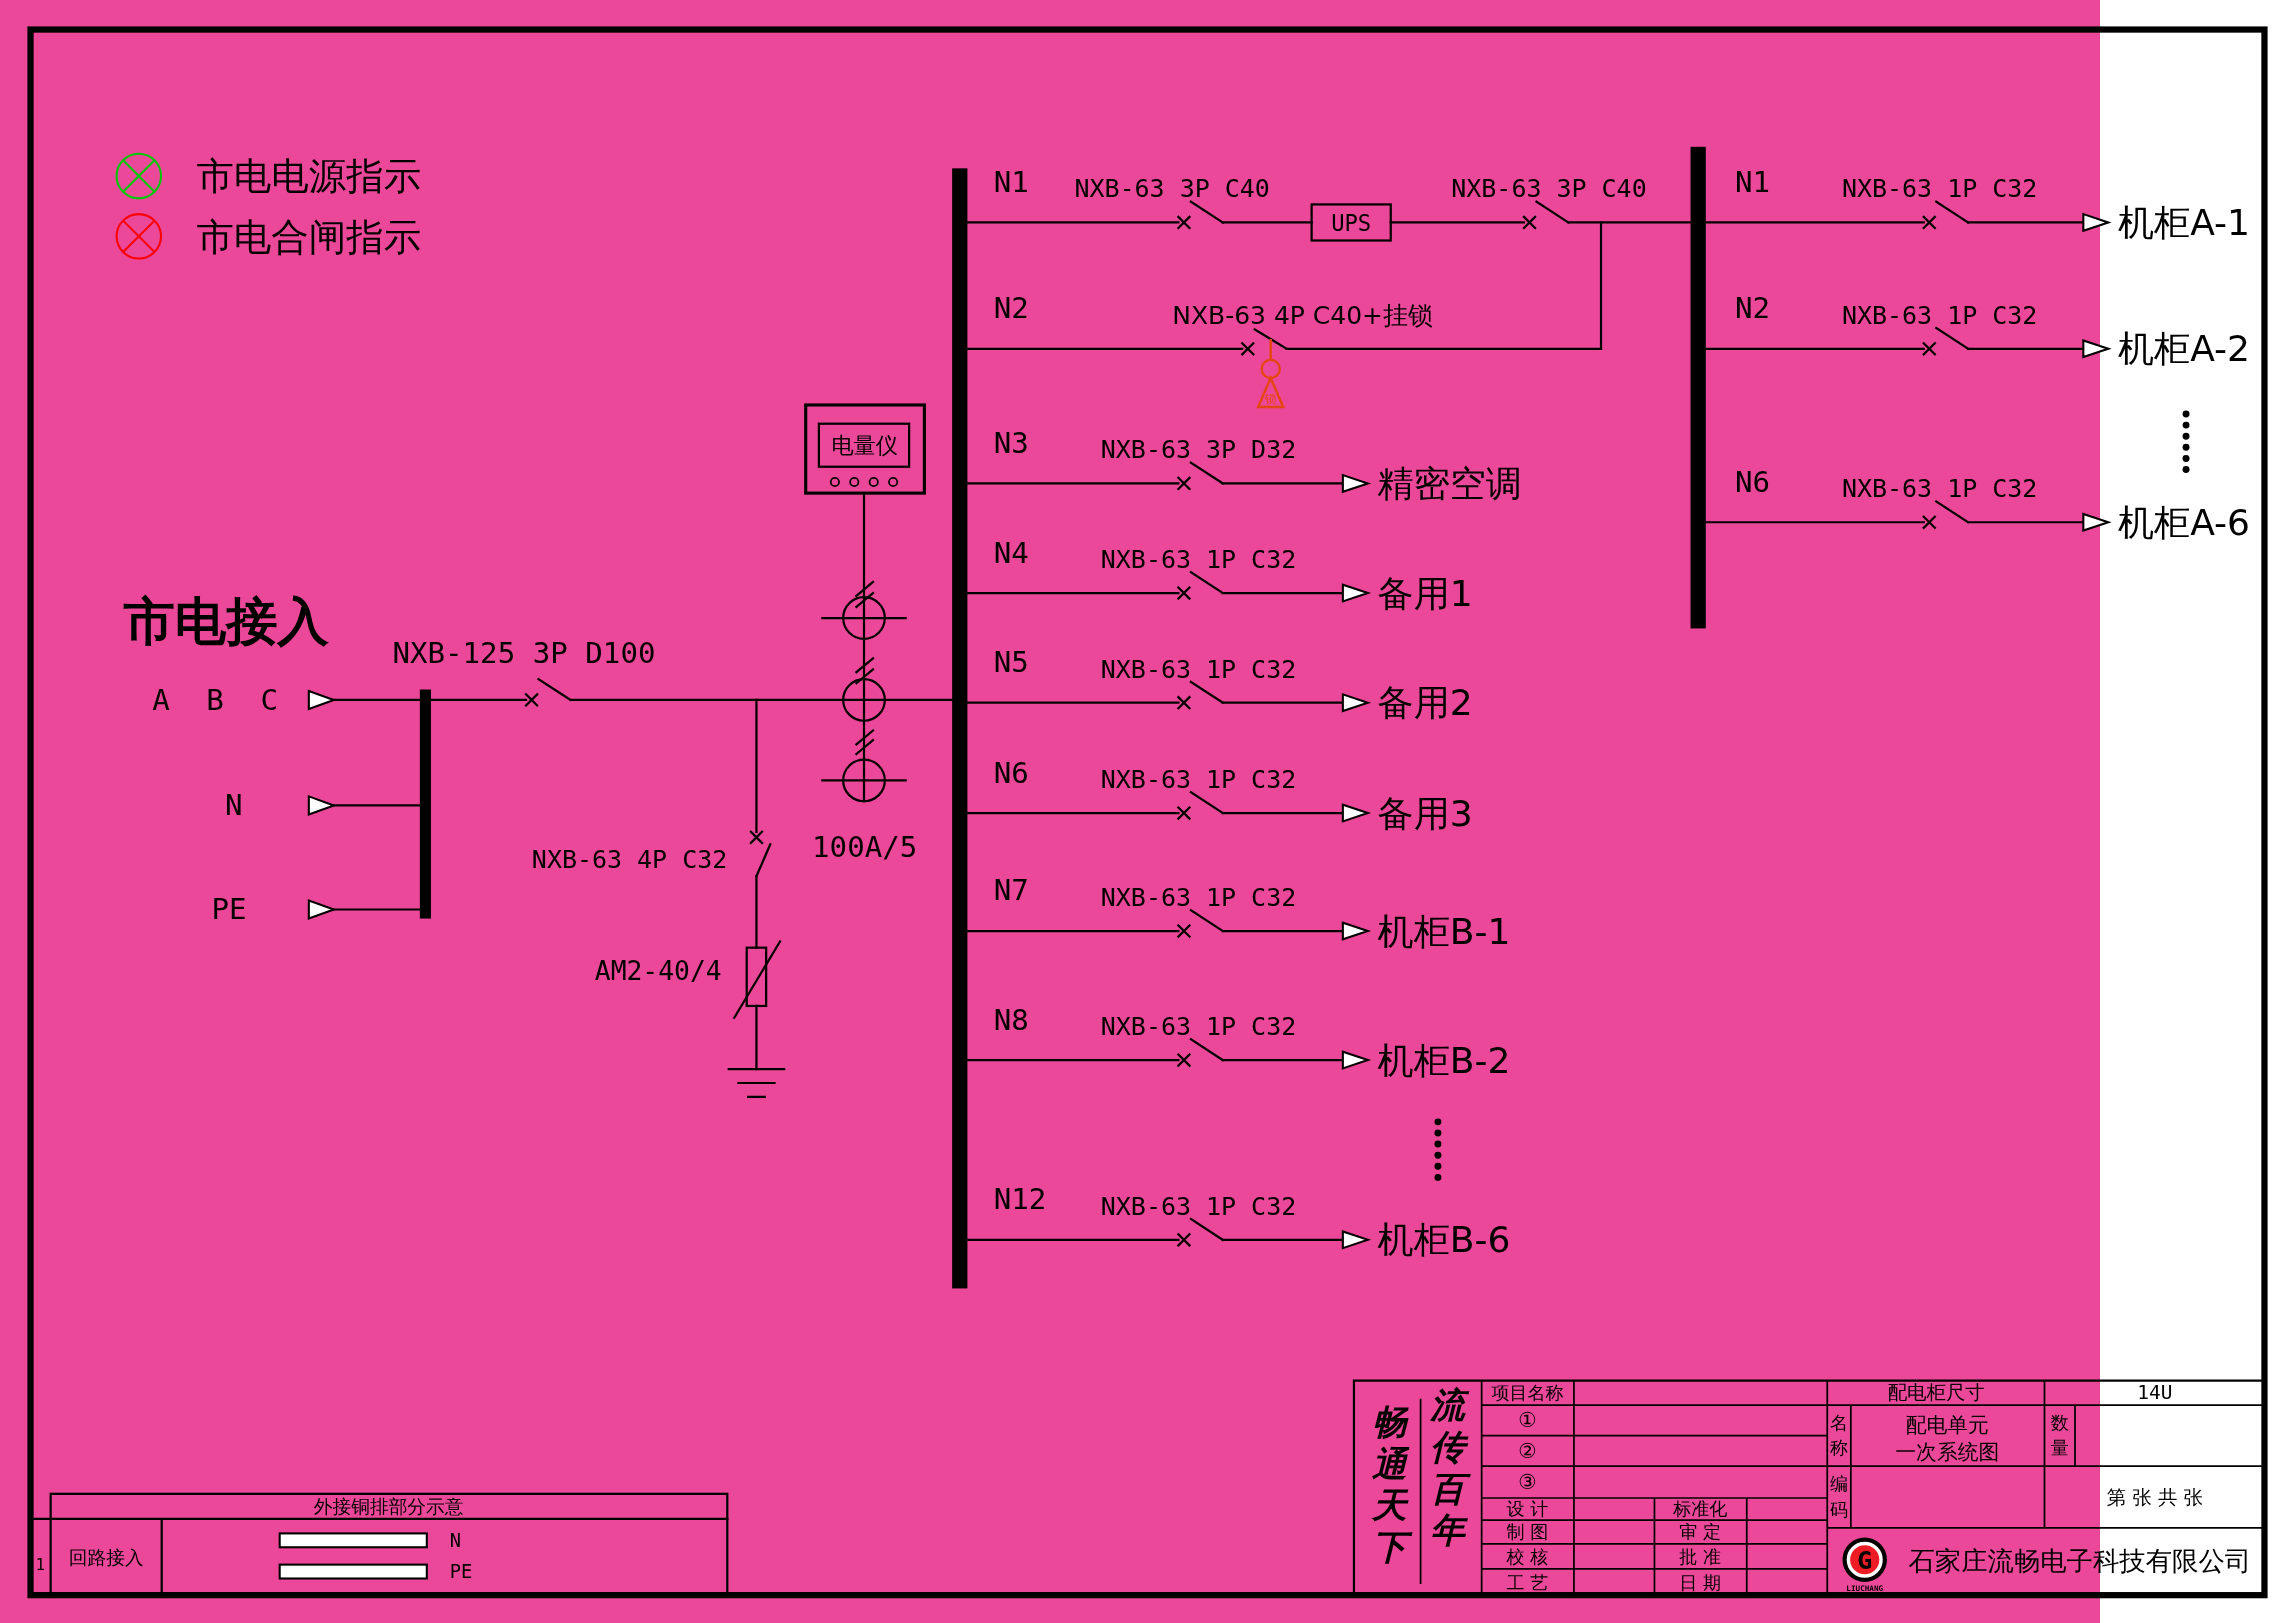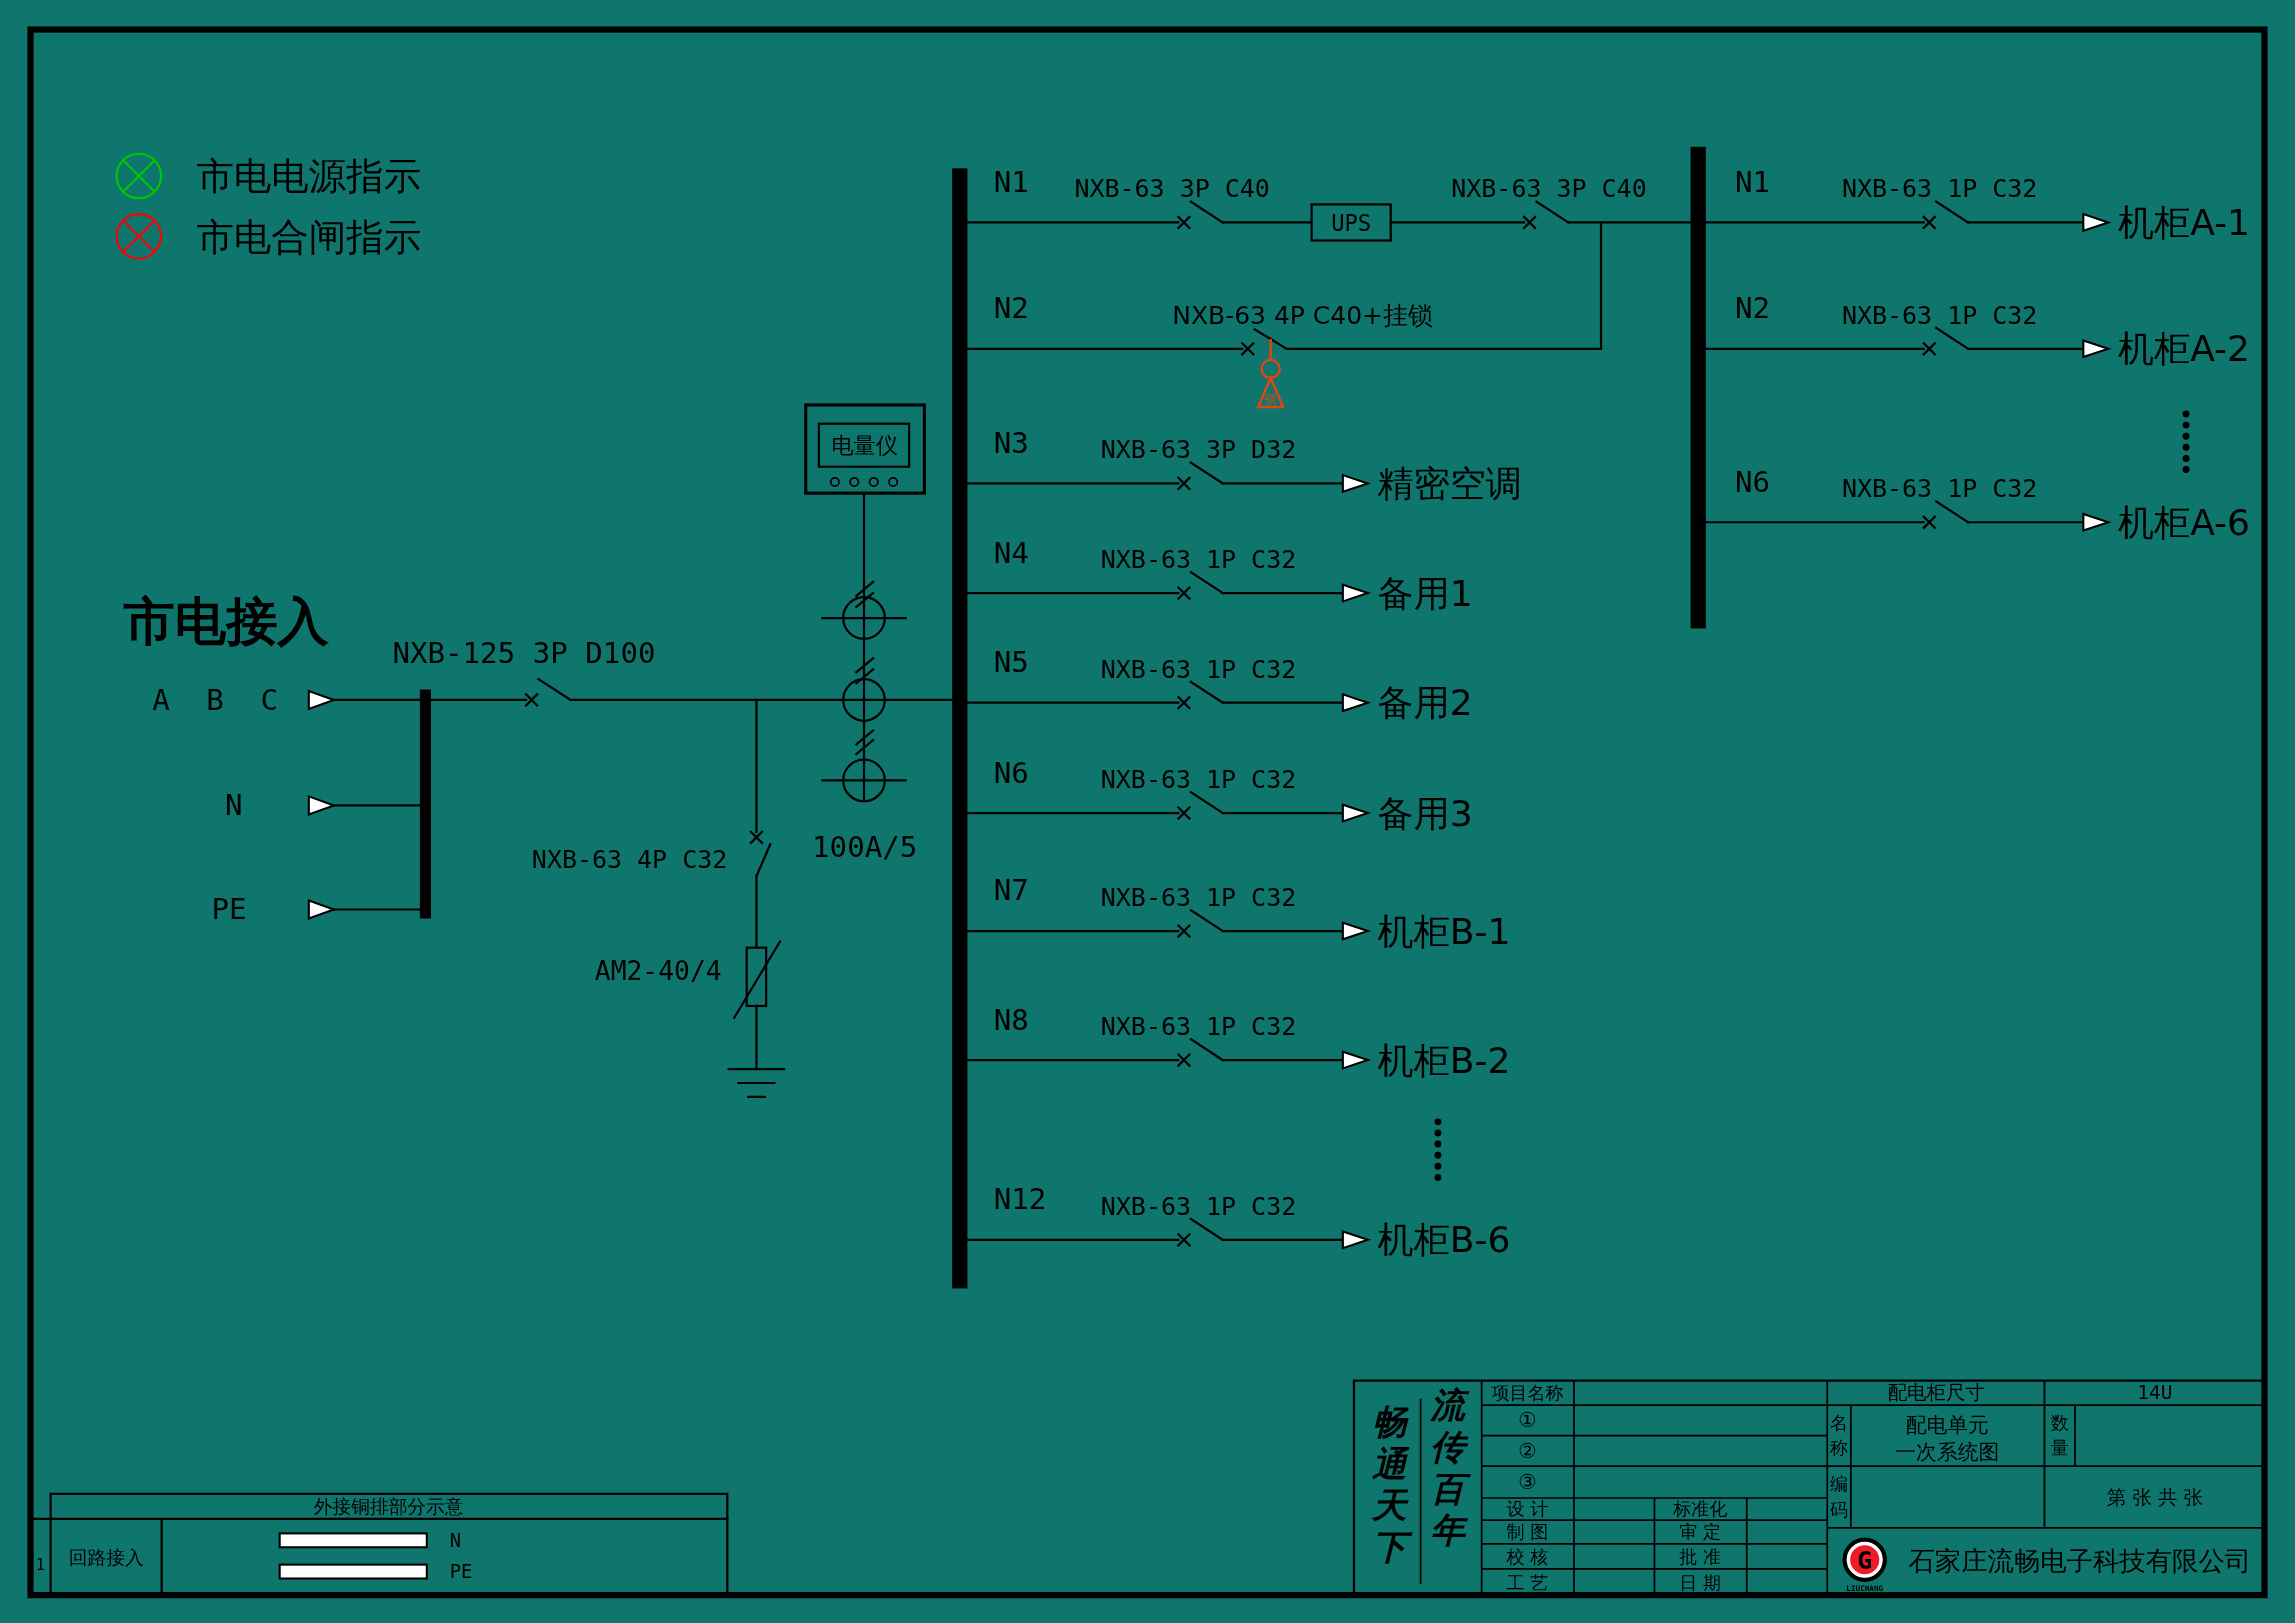--- a/index.html
+++ b/index.html
@@ -1,16 +1,16 @@
 <!DOCTYPE html>
 <html style="font-size:11px"><head>
 <meta charset="utf-8">
 <style>
   html,body{margin:0;padding:0;background:#fff}
-  .page{width:2295px;height:1624px;position:relative;background:#0f766e}
+  .page{width:2100px;height:1624px;position:relative;background:#ec4899}
   svg{display:block}
   text{fill:#000;font-family:"DejaVu Sans Mono","Liberation Mono",monospace}
   .cn{font-family:"DejaVu Sans","Liberation Sans",sans-serif}
   .cal{font-style:italic;font-weight:bold}
   .b{font-weight:bold}
   .mid{text-anchor:middle}.end{text-anchor:end}
   .f10{font-size:11px}.f22{font-size:22px}.f26{font-size:26px}.f27{font-size:27px}
   .f28{font-size:28px}.f30{font-size:30px}.f32{font-size:32px}.f36{font-size:36px}
   .f38{font-size:38px}.f42{font-size:42px}.f50{font-size:50px}.f52{font-size:52px}
   .f54{font-size:54px}.f74{font-size:74px}

